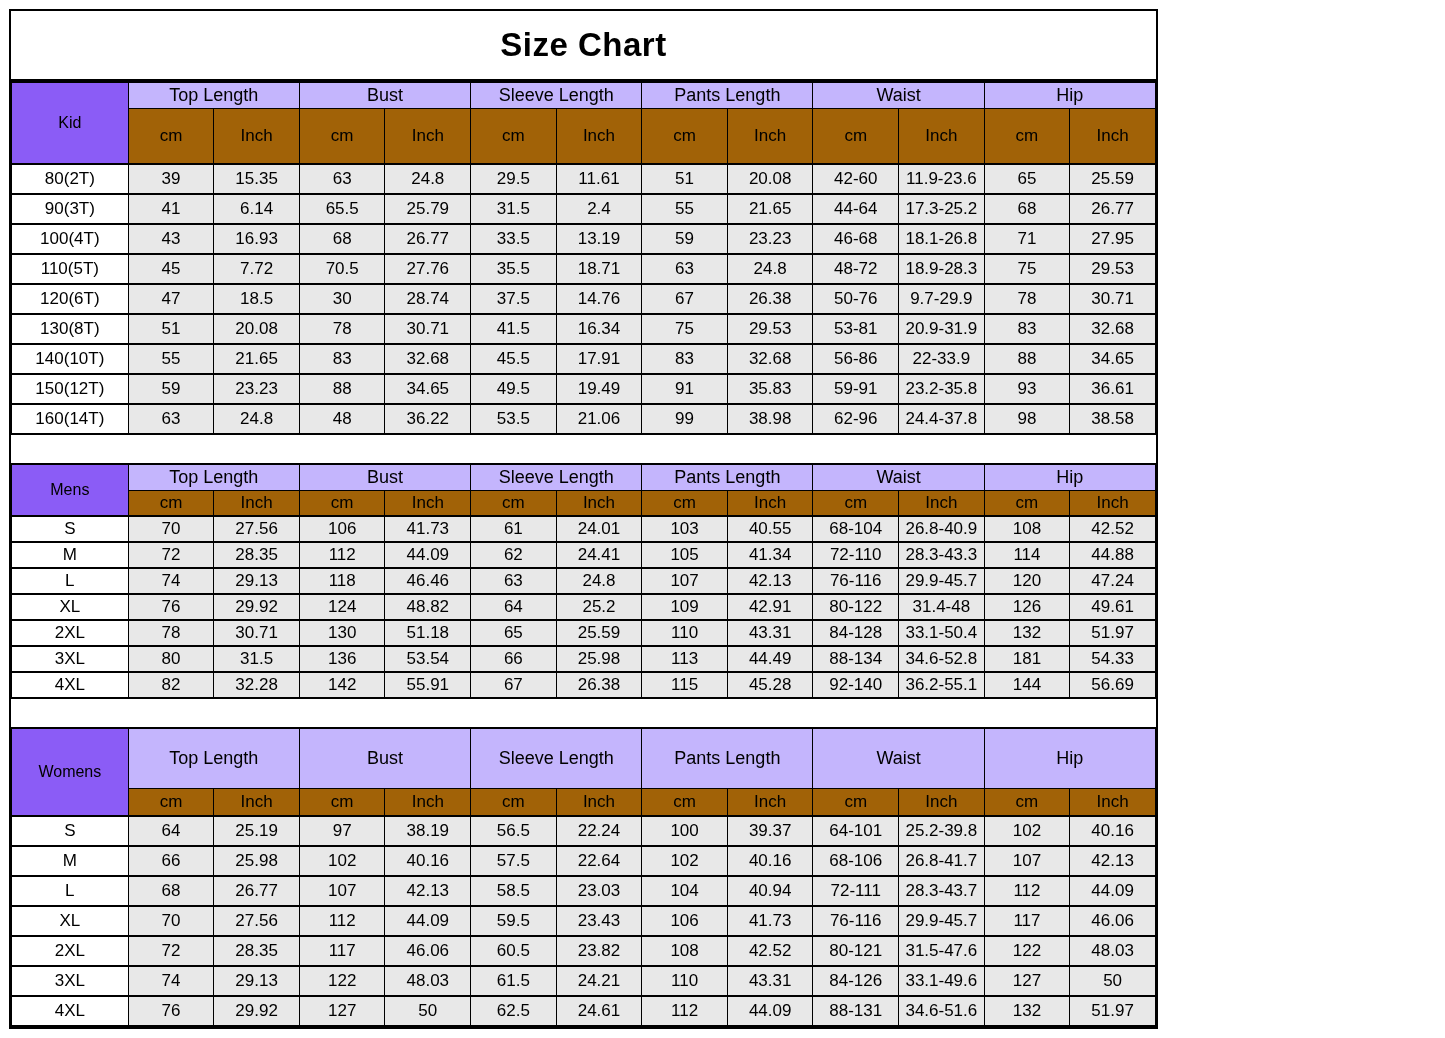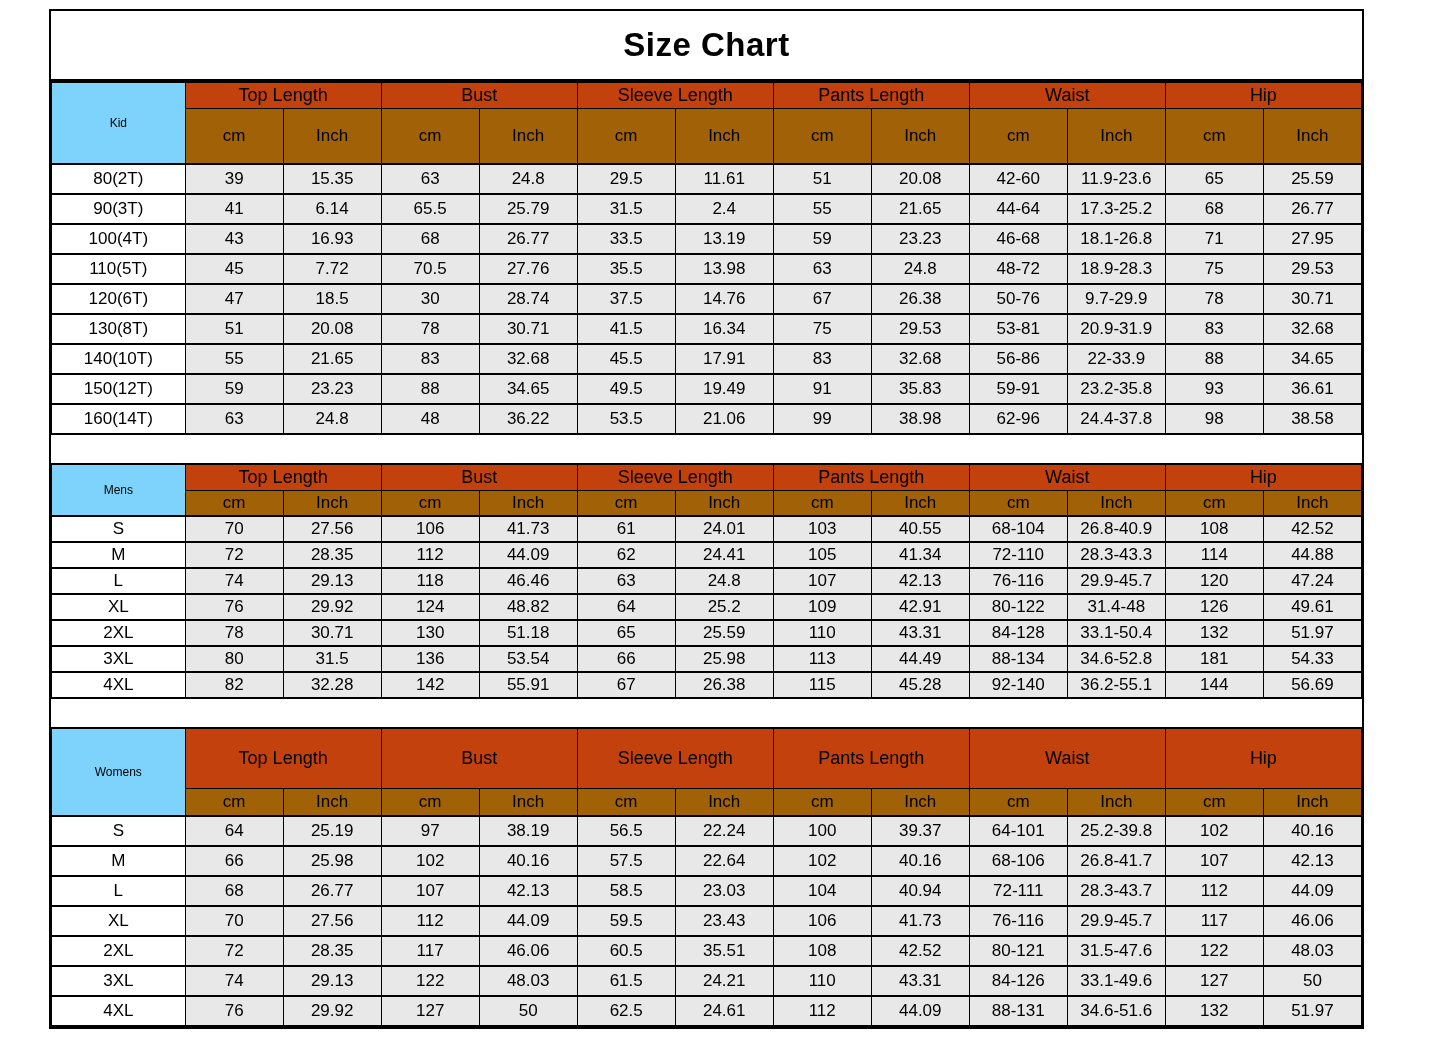--- a/index.html
+++ b/index.html
@@ -4,24 +4,23 @@
 <style>
   * { box-sizing: border-box; margin: 0; padding: 0; }
   html, body {
     background: #ffffff;
     font-family: "Liberation Sans", sans-serif;
     color: #000;
   }
   body { padding: 9px; width: 1445px; }
 
   .sheet {
-    width: 1315px;
+    width: 1149px;
     border: 2px solid #000;
     background: #fff;
-    margin-left: 40px;
   }
 
   .title-box {
     height: 70px;
     border-bottom: 2px solid #000;
     display: flex;
     align-items: center;
     justify-content: center;
     font-size: 33px;
     font-weight: bold;
@@ -46,22 +45,22 @@
     overflow: hidden;
   }
   table.size-table thead tr:first-child th { border-top-width: 2px; }
   table.size-table tbody th, table.size-table tbody td { border-top-width: 2px; }
   table.size-table tbody tr:last-child th,
   table.size-table tbody tr:last-child td { border-bottom-width: 2px; }
 
   col.col-size { width: 10.2%; }
   col.col-val  { width: 7.4833%; }
 
-  th.group-label { font-size: 12px; background: #7dd3fc; }
-  th.measure     { font-size: 18px; background: #c2410c; }
+  th.group-label { font-size: 16px; background: #8b5cf6; }
+  th.measure     { font-size: 18px; background: #c4b5fd; }
   th.unit        { background: #a16207; }
   th.size-cell   { background: #fff; border-radius: 15px; }
   td.val         { background: #e8e8e8; }
 
   
   .t-kid thead tr.measure-row th { height: 26px; }
   .t-kid thead tr.unit-row th    { height: 56px; }
   .t-kid tbody tr                { height: 30px; }
 
   .t-mens thead tr.measure-row th { height: 26px; }
@@ -165,21 +164,21 @@
             <td class="val">71</td>
             <td class="val">27.95</td>
           </tr>
           <tr>
             <th class="size-cell">110(5T)</th>
             <td class="val">45</td>
             <td class="val">7.72</td>
             <td class="val">70.5</td>
             <td class="val">27.76</td>
             <td class="val">35.5</td>
-            <td class="val">13.98</td>
+            <td class="val">18.71</td>
             <td class="val">63</td>
             <td class="val">24.8</td>
             <td class="val">48-72</td>
             <td class="val">18.9-28.3</td>
             <td class="val">75</td>
             <td class="val">29.53</td>
           </tr>
           <tr>
             <th class="size-cell">120(6T)</th>
             <td class="val">47</td>
@@ -510,21 +509,21 @@
             <td class="val">117</td>
             <td class="val">46.06</td>
           </tr>
           <tr>
             <th class="size-cell">2XL</th>
             <td class="val">72</td>
             <td class="val">28.35</td>
             <td class="val">117</td>
             <td class="val">46.06</td>
             <td class="val">60.5</td>
-            <td class="val">35.51</td>
+            <td class="val">23.82</td>
             <td class="val">108</td>
             <td class="val">42.52</td>
             <td class="val">80-121</td>
             <td class="val">31.5-47.6</td>
             <td class="val">122</td>
             <td class="val">48.03</td>
           </tr>
           <tr>
             <th class="size-cell">3XL</th>
             <td class="val">74</td>

